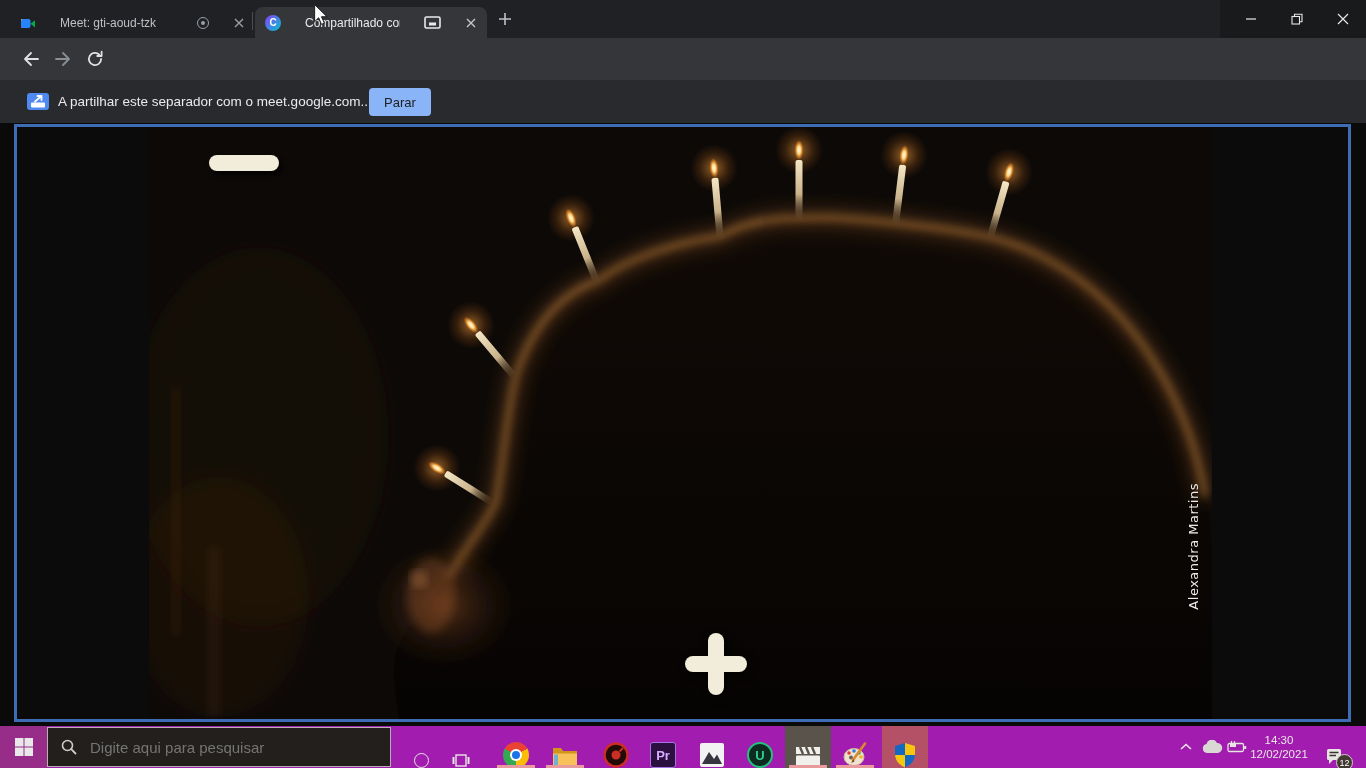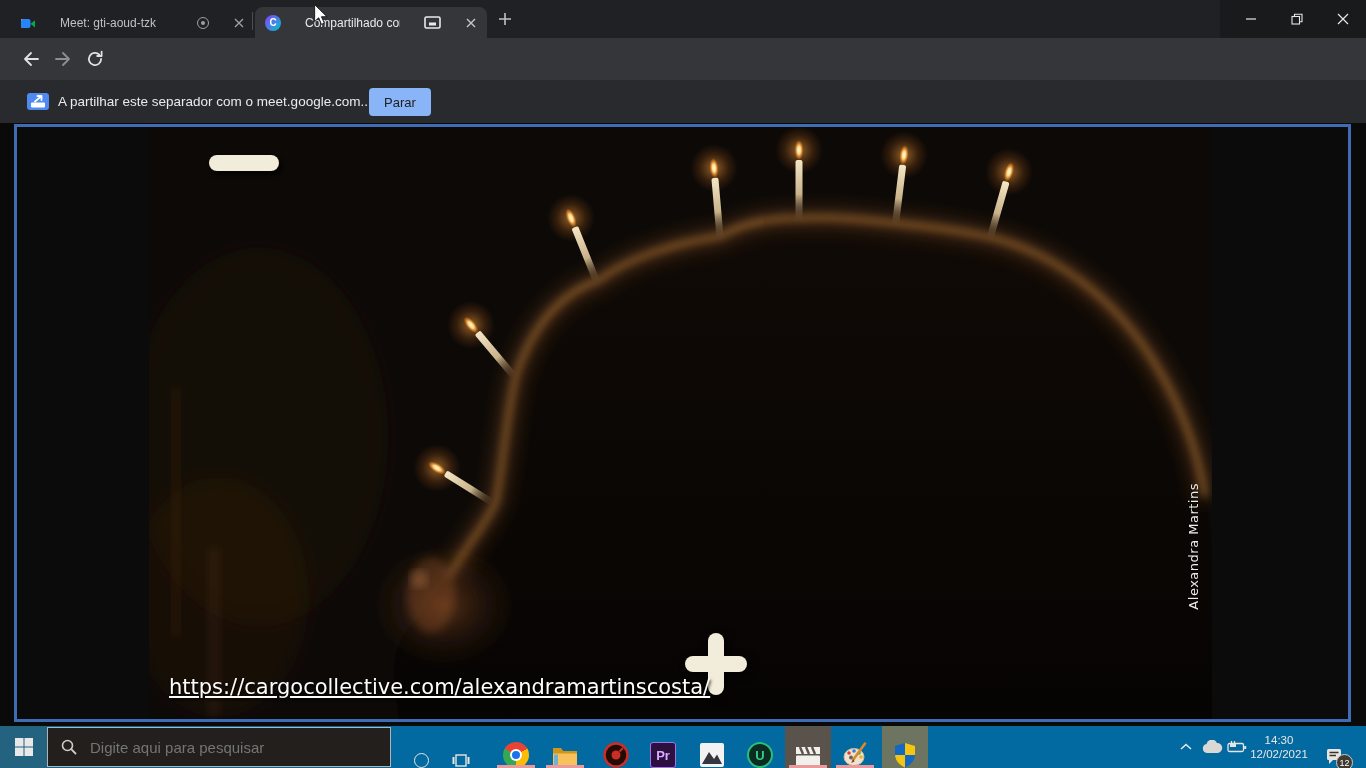--- a/index.html
+++ b/index.html
@@ -62,21 +62,21 @@
   .plus i{position:absolute;background:#f2edda;border-radius:8px;display:block;}
   .plus .h{left:0;top:23px;width:62px;height:16px;}
   .plus .v{left:23px;top:0;width:16px;height:62px;}
   .slide-bottom .big-cream{font-size:50px;letter-spacing:2px;}
   .slide-link{position:absolute;left:20px;top:548px;color:#fdfdfd;font-size:21px;
     font-family:"DejaVu Sans",sans-serif;text-decoration:underline;text-shadow:1px 2px 3px rgba(0,0,0,.9);}
   .slide-credit{position:absolute;right:11px;top:356px;writing-mode:vertical-rl;transform:rotate(180deg);
     color:#ececec;font-size:13px;letter-spacing:.5px;font-family:"DejaVu Sans",sans-serif;}
 
   
-  .taskbar{position:absolute;left:0;top:726px;width:1366px;height:42px;background:#0369a1;}
+  .taskbar{position:absolute;left:0;top:726px;width:1366px;height:42px;background:#a21caf;}
   .startbtn{position:absolute;left:0;top:0;width:47px;height:42px;display:flex;align-items:center;
     justify-content:center;background:rgba(122,85,40,.28);}
   .searchwrap{position:absolute;left:47px;top:0;width:344px;height:42px;}
   .searchwrap input{width:100%;height:40px;margin-top:1px;background:#221f1c;border:1px solid #b5b3b0;
     color:#d8d6d2;font-size:15px;padding:0 10px 0 42px;font-family:"Liberation Sans",sans-serif;outline:none;}
   .searchwrap .mag{position:absolute;left:14px;top:13px;}
   .tbslot{position:absolute;top:0;width:46px;height:42px;display:flex;align-items:flex-end;justify-content:center;}
   .underline{position:absolute;left:4px;bottom:0;width:38px;height:3px;background:#e89a9c;}
   .slot-active{background:#59534b;}
   .slot-shield{background:rgba(196,125,42,.55);}
@@ -344,21 +344,20 @@
           <span class="dash"></span>
         </div>
 
         <div class="slide-bottom">
           <span class="plus">
               <i class="h"></i>
               <i class="v"></i>
             </span>
         </div>
 
-        <a class="slide-link">https://cargocollective.com/alexandramartinscosta/</a>
         <div class="slide-credit">Alexandra Martins</div>
       </div>
     </div>
   </div>
 
   <div class="taskbar">
     <div class="startbtn">
       <svg width="18" height="18" viewBox="0 0 18 18">
         <rect x="0" y="0" width="8.5" height="8.5" fill="#e8e8e8"></rect>
           <rect x="9.5" y="0" width="8.5" height="8.5" fill="#e8e8e8"></rect>

